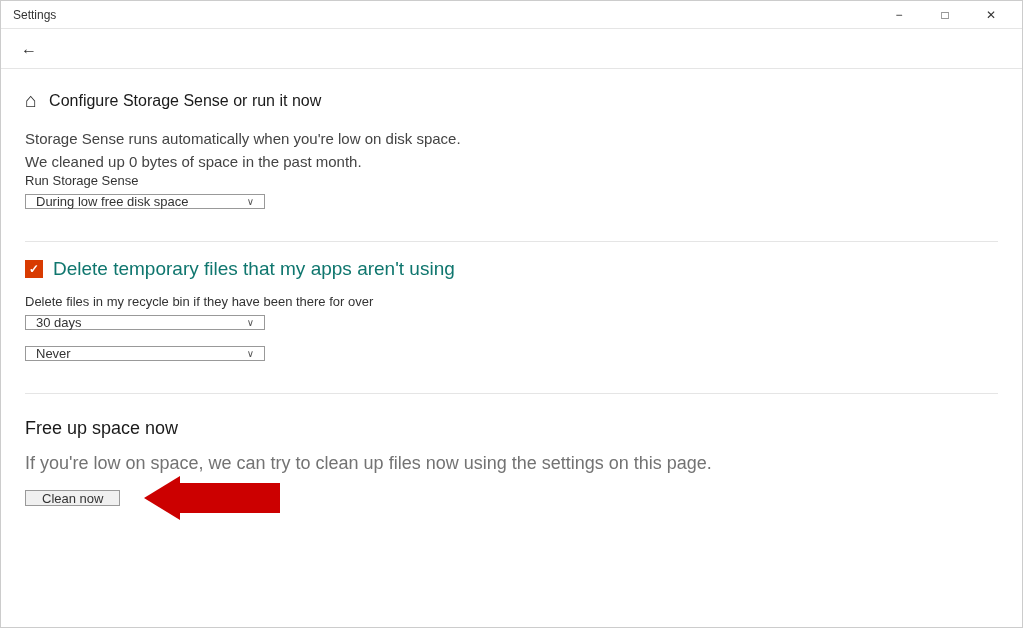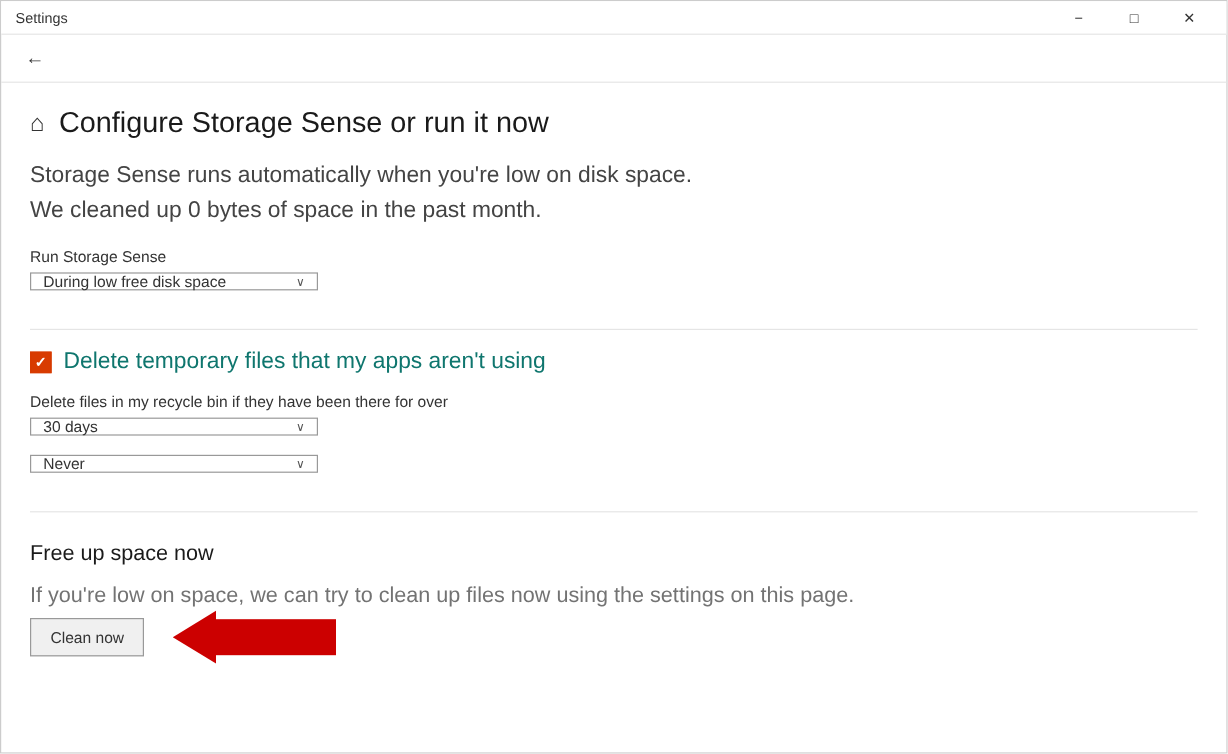--- a/index.html
+++ b/index.html
@@ -102,30 +102,29 @@
       gap: 12px;
       margin-bottom: 16px;
     }
 
     .home-icon {
       font-size: 20px;
       color: #333;
     }
 
     .page-title {
-      font-size: 24px;
+      font-size: 16px;
       font-weight: 300;
       color: #1a1a1a;
     }
 
     .description-text {
-      font-size: 19px;
+      font-size: 15px;
       color: #444;
       line-height: 1.5;
-      margin-bottom: 16px;
     }
 
     .label-text {
       font-size: 13px;
       color: #333;
       margin-bottom: 6px;
     }
 
     .dropdown {
       width: 240px;
@@ -201,21 +200,21 @@
       margin-bottom: 2px;
     }
 
     .clean-now-row {
       display: flex;
       align-items: center;
       gap: 16px;
     }
 
     .clean-now-btn {
-      height: 32px;
+      height: 16px;
       padding: 0 16px;
       border: 1px solid #999;
       background: #f0f0f0;
       font-size: 13px;
       color: #333;
       cursor: pointer;
     }
 
     
     .red-arrow {

